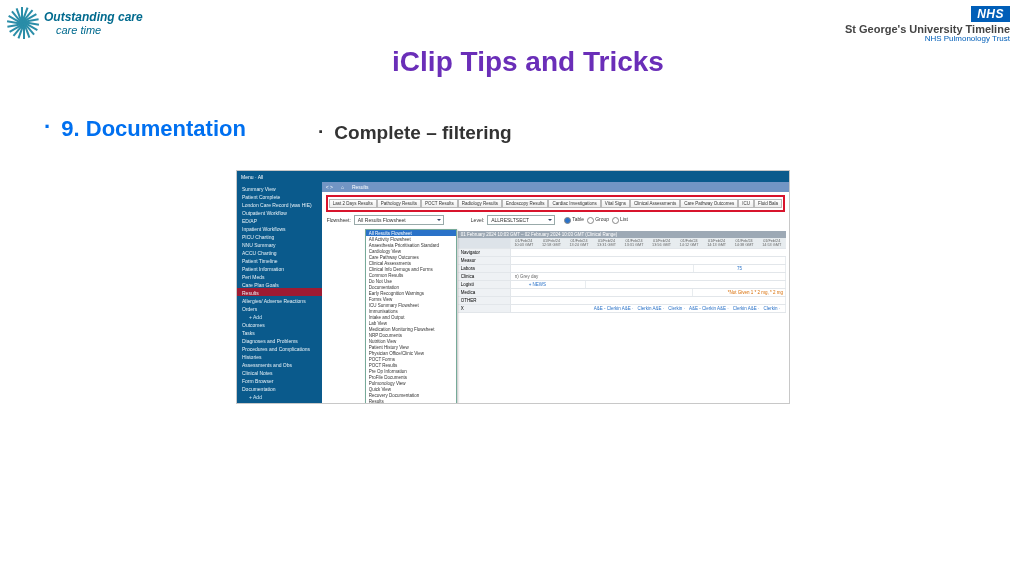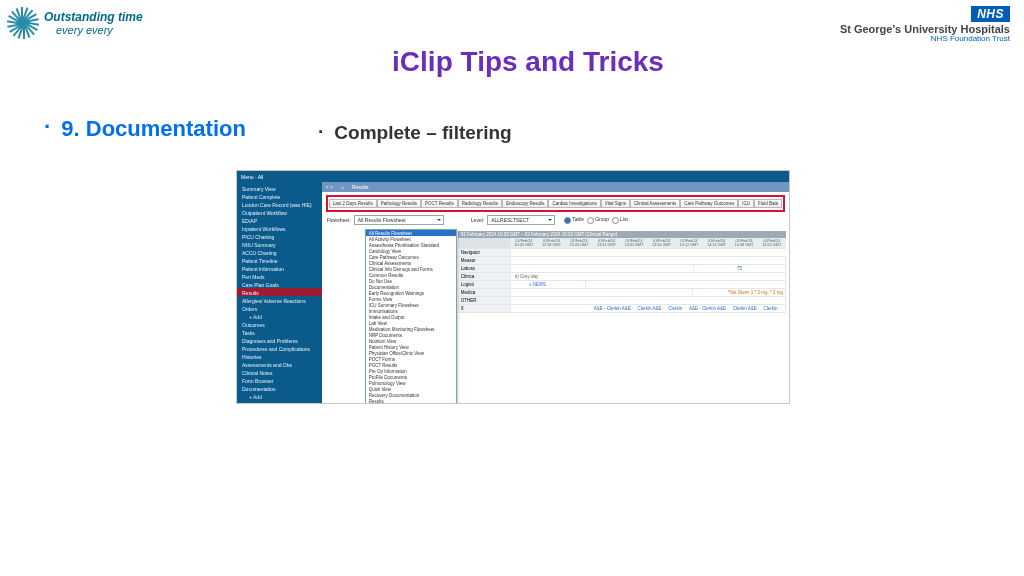--- a/index.html
+++ b/index.html
@@ -66,29 +66,29 @@
       <span style="transform:rotate(200deg)"></span>
         <span style="transform:rotate(220deg)"></span>
       <span style="transform:rotate(240deg)"></span>
         <span style="transform:rotate(260deg)"></span>
       <span style="transform:rotate(280deg)"></span>
         <span style="transform:rotate(300deg)"></span>
       <span style="transform:rotate(320deg)"></span>
         <span style="transform:rotate(340deg)"></span>
     </div>
     <div>
-      <div class="logo-left-text1">Outstanding time</div>
-      <div class="logo-left-text2">every every</div>
+      <div class="logo-left-text1">Outstanding care</div>
+      <div class="logo-left-text2">care time</div>
     </div>
   </div>
 
   <div class="logo-right">
     <div class="nhs-badge">NHS</div>
-    <div class="logo-right-text1">St George's University Hospitals</div>
-    <div class="logo-right-text2">NHS Foundation Trust</div>
+    <div class="logo-right-text1">St George's University Timeline</div>
+    <div class="logo-right-text2">NHS Pulmonology Trust</div>
   </div>
 
   <div class="title">iClip Tips and Tricks</div>
 
   <div class="bullet-left">
     <span class="dot">·</span>
     <span>9. Documentation</span>
   </div>
   <div class="bullet-right">
     <span class="dot" style="font-size:19px">·</span>

